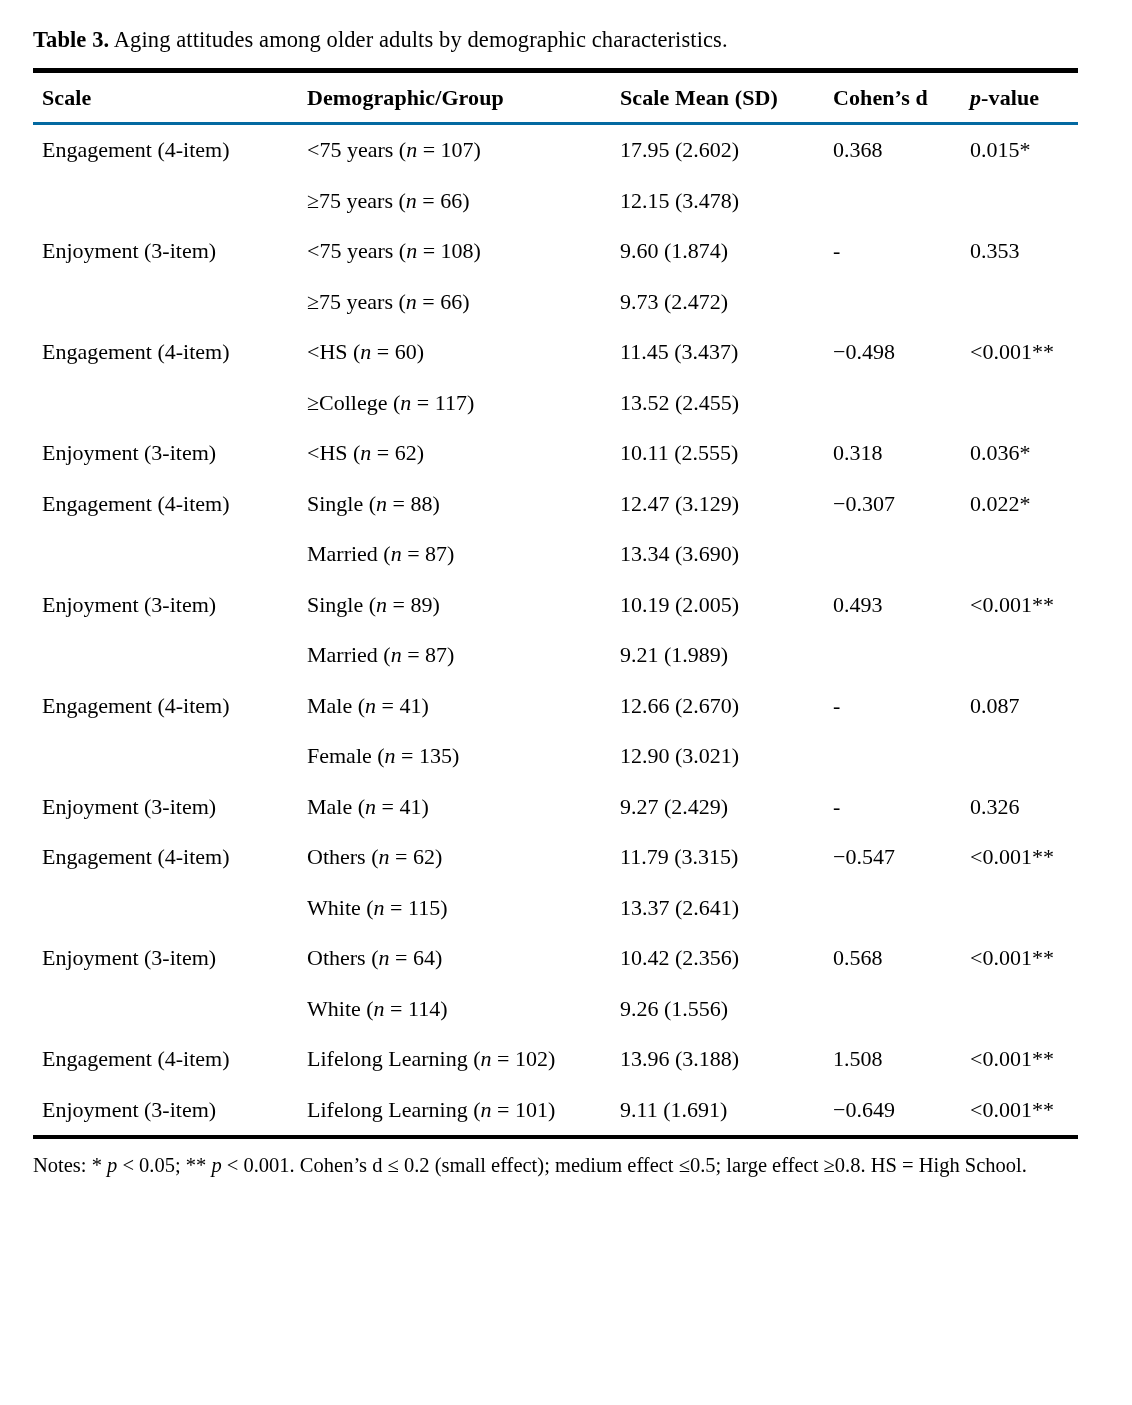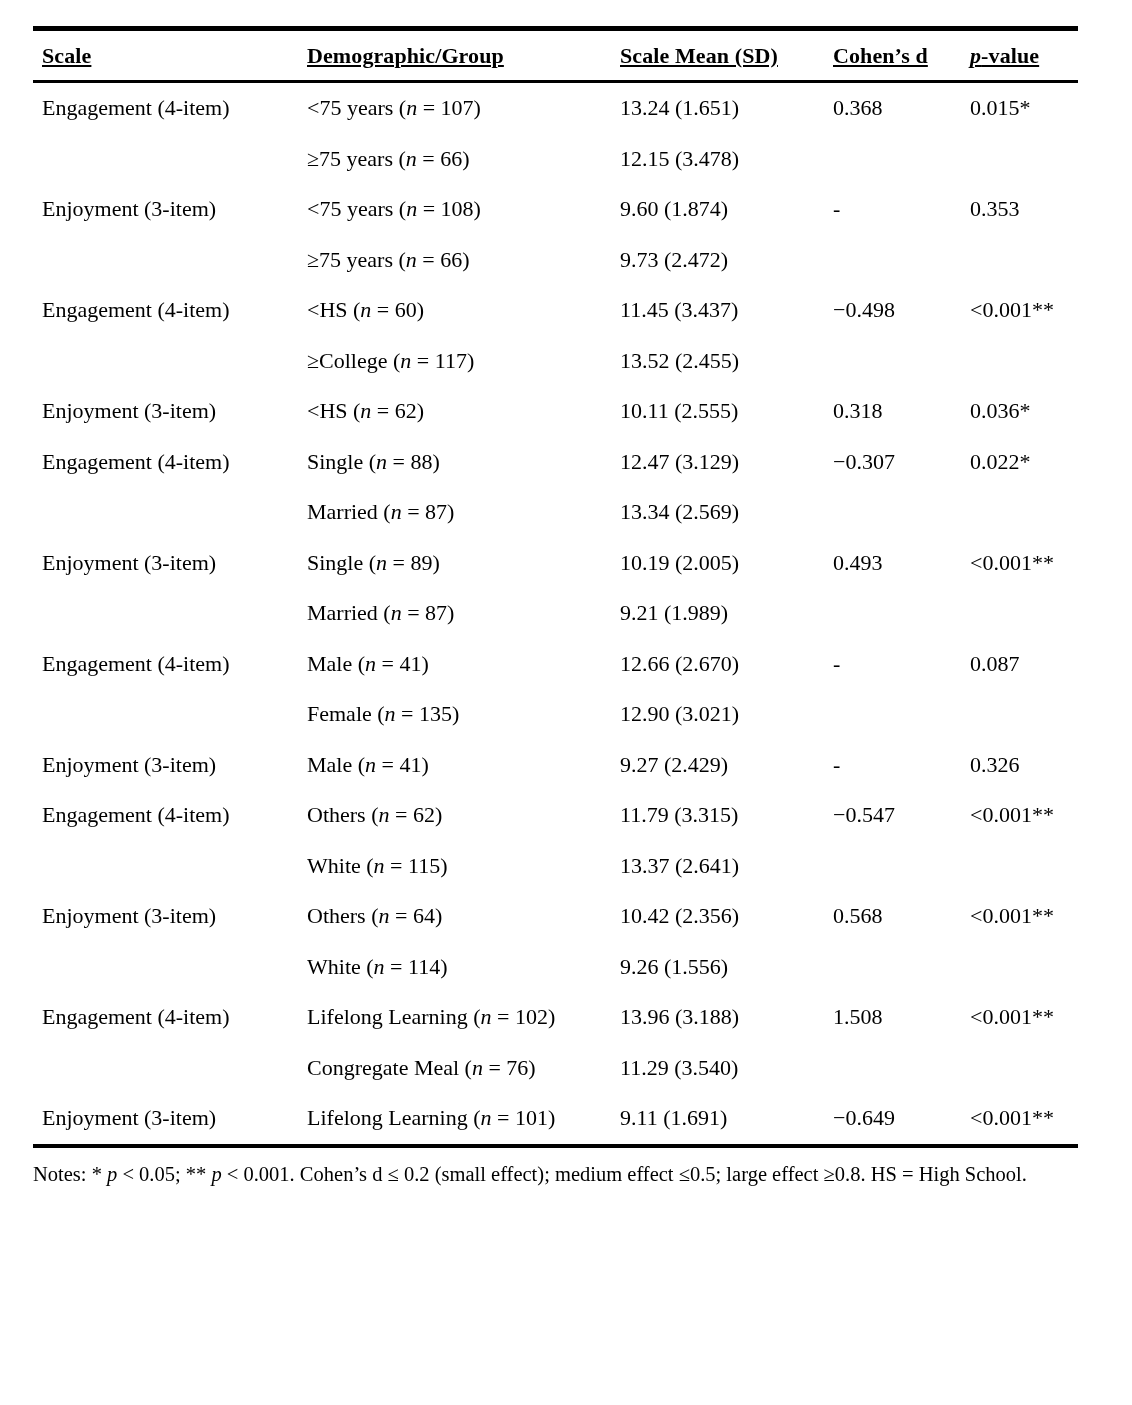--- a/index.html
+++ b/index.html
@@ -25,29 +25,28 @@
   }
   .caption .b { font-weight: bold; }
   table.tbl {
     border-collapse: collapse;
     table-layout: fixed;
     width: 1045px;
     border-top: 5px solid #000;
     border-bottom: 4px solid #000;
   }
   table.tbl thead th {
-    border-bottom: 3px solid #000000;
+    border-bottom: 3px solid #0369a1;
     height: 49px;
     text-align: left;
     vertical-align: middle;
     font-weight: bold;
     font-size: 22px;
     padding: 0;
     letter-spacing: 0.1px;
-    text-decoration: underline;
   }
   table.tbl tbody td {
     height: 50.5px;
     text-align: left;
     vertical-align: middle;
     font-size: 22px;
     padding: 0;
     white-space: nowrap;
     overflow: hidden;
   }
@@ -58,20 +57,21 @@
     font-size: 20.5px;
     line-height: 26px;
     white-space: nowrap;
   }
 </style>
 </head>
 <body>
 
 <div class="page">
 
+  <p class="caption"><span class="b">Table 3.</span><span> Aging attitudes among older adults by demographic characteristics.</span></p>
 
   <table class="tbl">
     <colgroup>
       <col style="width:274px">
       <col style="width:313px">
       <col style="width:213px">
       <col style="width:137px">
       <col style="width:108px">
     </colgroup>
     <thead>
@@ -80,21 +80,21 @@
         <th><span>Demographic/Group</span></th>
         <th><span>Scale Mean (SD)</span></th>
         <th><span>Cohen’s d</span></th>
         <th><i>p</i><span>-value</span></th>
       </tr>
     </thead>
     <tbody>
         <tr>
           <td class="c1">Engagement (4-item)</td>
           <td>&lt;75 years (<i>n</i> = 107)</td>
-          <td>13.24 (1.651)</td>
+          <td>17.95 (2.602)</td>
           <td>0.368</td>
           <td>0.015*</td>
         </tr>
         <tr>
           <td class="c1"></td>
           <td>≥75 years (<i>n</i> = 66)</td>
           <td>12.15 (3.478)</td>
           <td></td>
           <td></td>
         </tr>
@@ -136,21 +136,21 @@
         <tr>
           <td class="c1">Engagement (4-item)</td>
           <td>Single (<i>n</i> = 88)</td>
           <td>12.47 (3.129)</td>
           <td>−0.307</td>
           <td>0.022*</td>
         </tr>
         <tr>
           <td class="c1"></td>
           <td>Married (<i>n</i> = 87)</td>
-          <td>13.34 (2.569)</td>
+          <td>13.34 (3.690)</td>
           <td></td>
           <td></td>
         </tr>
         <tr>
           <td class="c1">Enjoyment (3-item)</td>
           <td>Single (<i>n</i> = 89)</td>
           <td>10.19 (2.005)</td>
           <td>0.493</td>
           <td>&lt;0.001**</td>
         </tr>
@@ -211,27 +211,20 @@
           <td></td>
         </tr>
         <tr>
           <td class="c1">Engagement (4-item)</td>
           <td>Lifelong Learning (<i>n</i> = 102)</td>
           <td>13.96 (3.188)</td>
           <td>1.508</td>
           <td>&lt;0.001**</td>
         </tr>
         <tr>
-          <td class="c1"></td>
-          <td>Congregate Meal (<i>n</i> = 76)</td>
-          <td>11.29 (3.540)</td>
-          <td></td>
-          <td></td>
-        </tr>
-        <tr>
           <td class="c1">Enjoyment (3-item)</td>
           <td>Lifelong Learning (<i>n</i> = 101)</td>
           <td>9.11 (1.691)</td>
           <td>−0.649</td>
           <td>&lt;0.001**</td>
         </tr>
       </tbody>
   </table>
 
   <p class="notes"><span>Notes: * </span><i>p</i><span> &lt; 0.05; ** </span><i>p</i><span> &lt; 0.001. Cohen’s d ≤ 0.2 (small effect); medium effect ≤0.5; large effect ≥0.8. HS = High School.</span></p>

